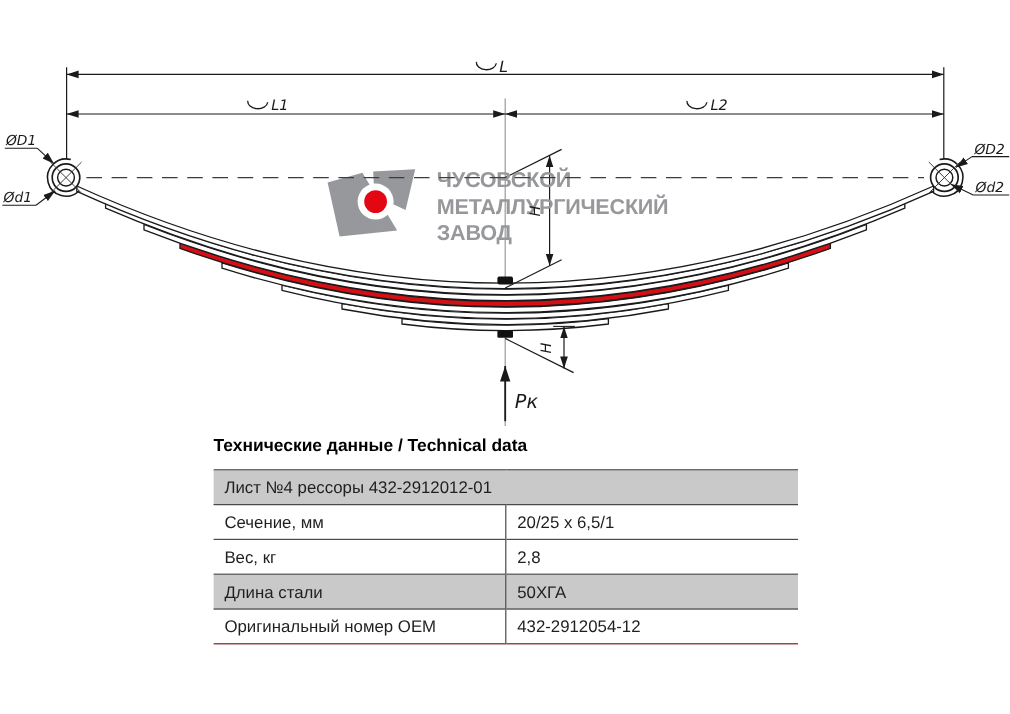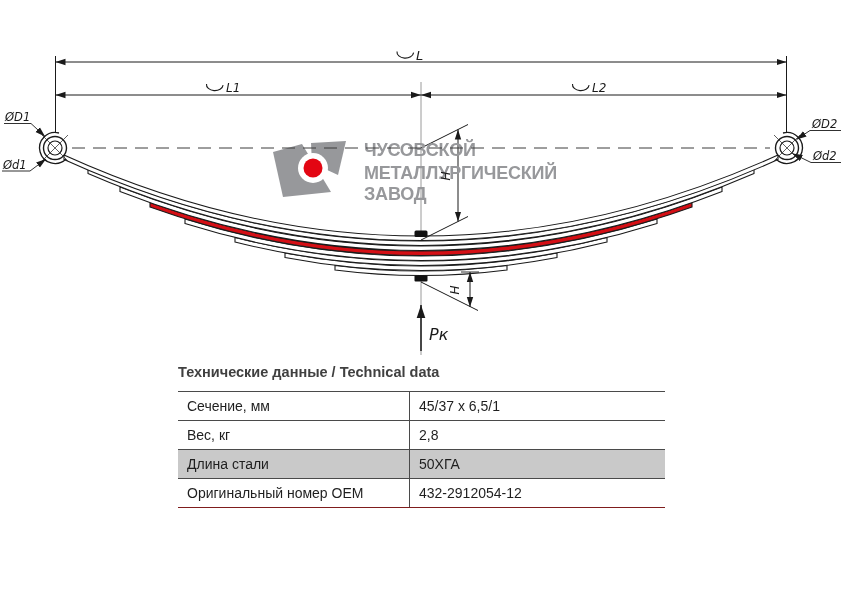--- a/index.html
+++ b/index.html
@@ -3,21 +3,21 @@
 <meta charset="utf-8">
 <style>
   html,body{margin:0;padding:0;background:#fff;}
   #page{position:relative;width:842px;height:595px;background:#fff;overflow:hidden;
         font-family:"Liberation Sans","DejaVu Sans",sans-serif;}
   #drawing{position:absolute;left:0;top:0;}
   .dimtext{font-family:"DejaVu Sans","Liberation Sans",sans-serif;font-style:italic;fill:#1a1a1a;}
   .logotext{font-family:"Liberation Sans","DejaVu Sans",sans-serif;font-weight:bold;fill:#97989b;
             font-size:18px;letter-spacing:-0.2px;}
   .spec-title{position:absolute;left:178px;top:364px;width:487px;
-              font-size:14.5px;font-weight:bold;color:#404040;}
+              font-size:14.5px;font-weight:bold;color:#000000;}
   .spec-table{position:absolute;left:178px;top:391px;width:487px;border-collapse:collapse;
               table-layout:fixed;font-size:14px;color:#1f1f1f;}
   .spec-table td{height:28px;padding:0 0 0 9px;border-top:1px solid #4a4a4a;vertical-align:middle;}
   .spec-table tr:last-child td{border-bottom:1px solid #7f1d1d;}
   .spec-table td.val{border-left:1px solid #4a4a4a;width:246px;}
   .spec-table tr.g td{background:#c9c9c9;}
 </style>
 </head>
 <body>
 
@@ -122,23 +122,26 @@
       <text class="dimtext" x="450" y="176" font-size="12" text-anchor="middle" transform="rotate(-90 450 176)">H</text>
       <text class="dimtext" x="459" y="290" font-size="12" text-anchor="middle" transform="rotate(-90 459 290)">H</text>
       <text class="dimtext" x="429" y="340" font-size="16">Pк</text>
     </g>
   </svg>
 
   <div class="spec-title">Технические данные / Technical data</div>
 
   <table class="spec-table">
     <tbody>
+      <tr class="g">
+        <td colspan="2">Лист №4 рессоры 432-2912012-01</td>
+      </tr>
       <tr>
         <td class="lab">Сечение, мм</td>
-        <td class="val">45/37 x 6,5/1</td>
+        <td class="val">20/25 x 6,5/1</td>
       </tr>
       <tr>
         <td class="lab">Вес, кг</td>
         <td class="val">2,8</td>
       </tr>
       <tr class="g">
         <td class="lab">Длина стали</td>
         <td class="val">50ХГА</td>
       </tr>
       <tr>

